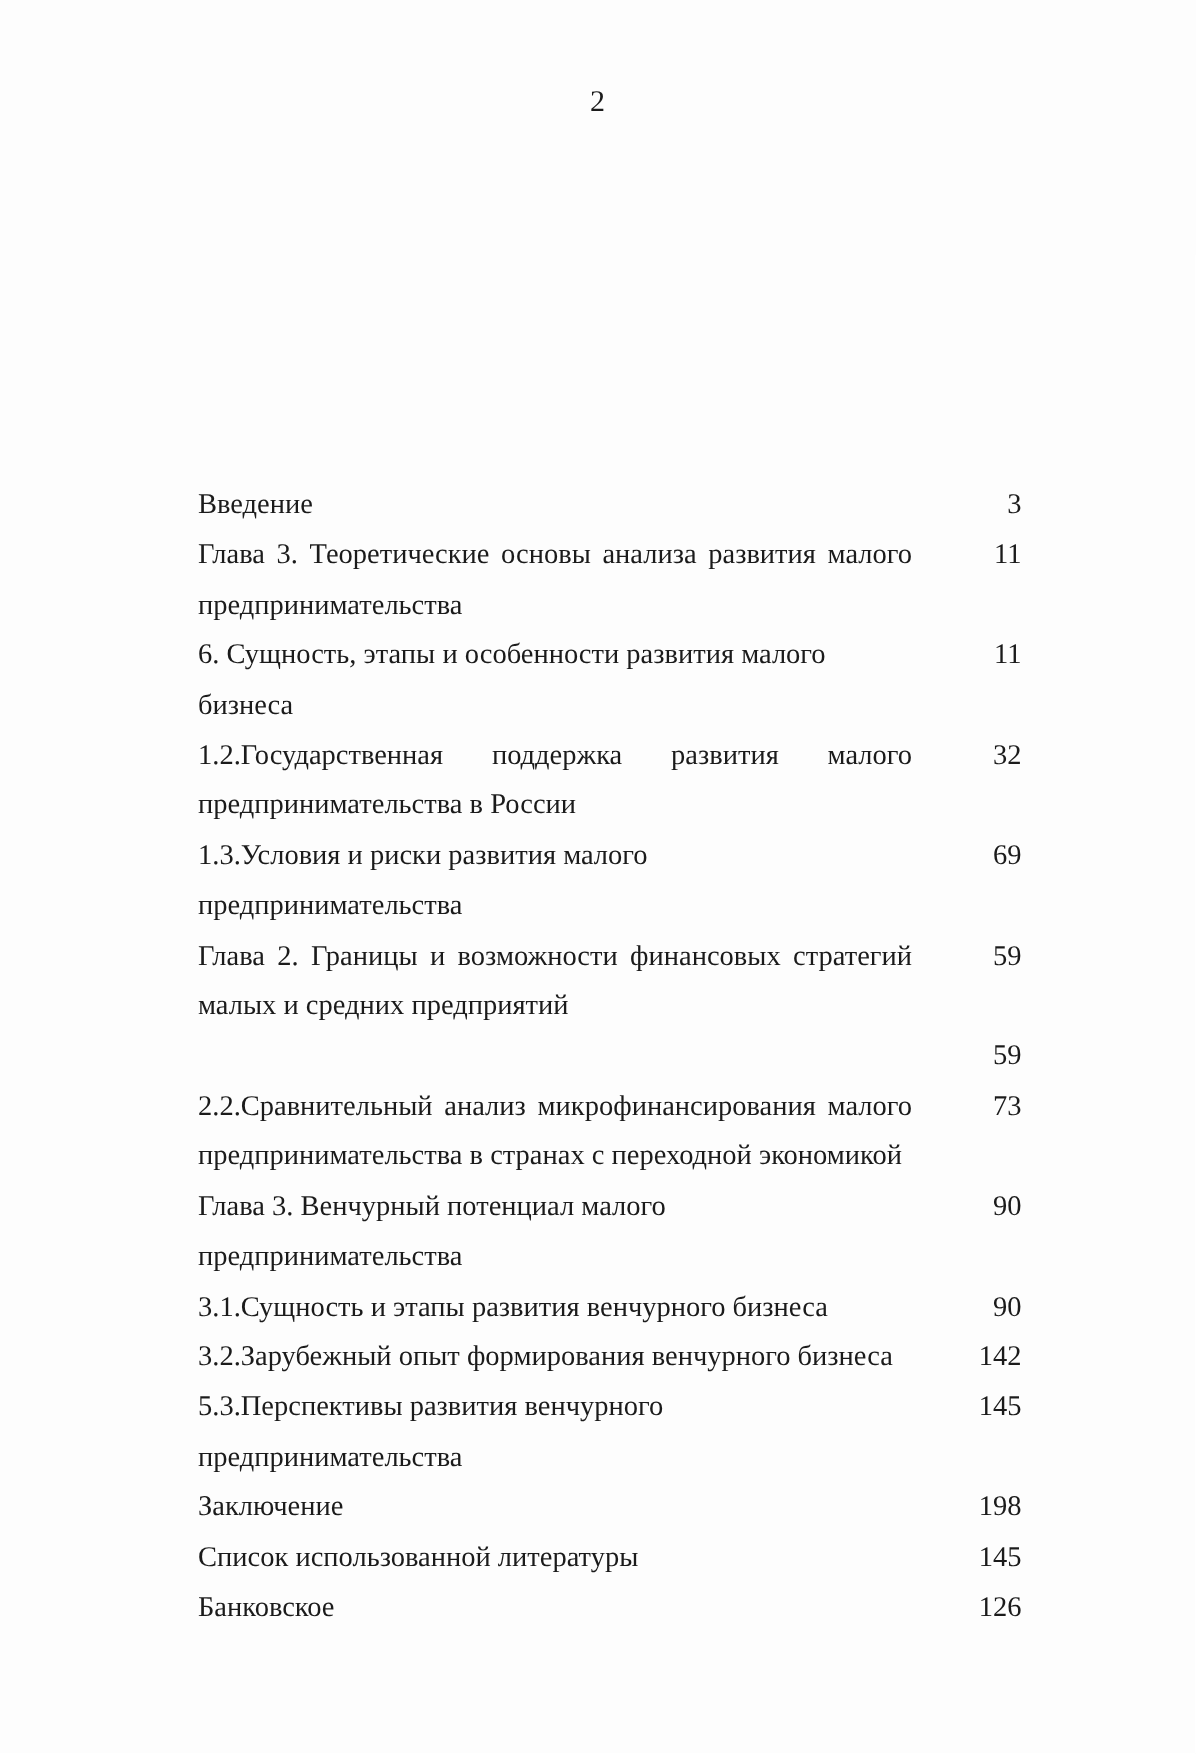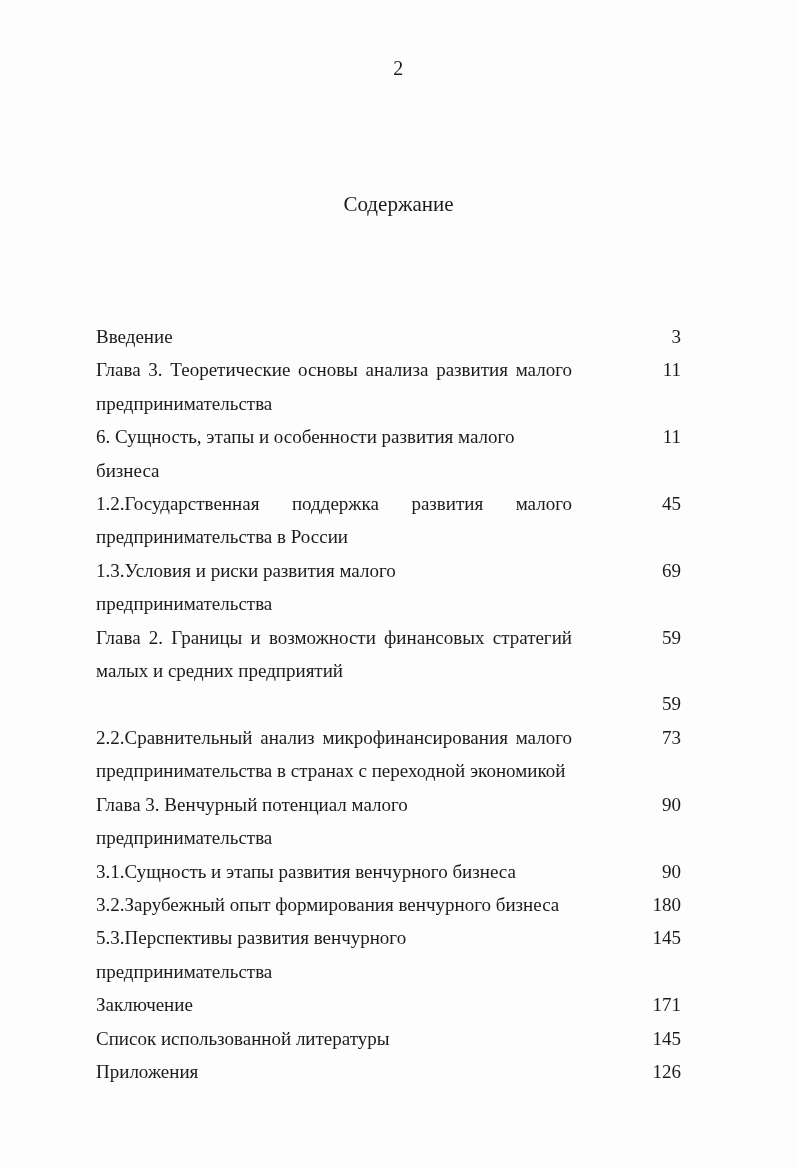--- a/index.html
+++ b/index.html
@@ -35,20 +35,21 @@
   }
   .toc {
     position: absolute;
     left: 96px;
     top: 320px;
     width: 585px;
   }
   .entry {
     display: flex;
     align-items: flex-start;
+    margin-left: 36px;
   }
   .entry .title {
     width: 476px;
     font-size: 19px;
     line-height: 33.4px;
   }
   .entry.justify .title {
     text-align: justify;
   }
   .entry .pagenum {
@@ -58,42 +59,41 @@
     line-height: 33.4px;
   }
 </style>
 </head>
 <body>
 
 <div class="page">
 
   <div class="page-number-top">2</div>
 
-  <div class="toc-heading">Содержание</div>
 
   <div class="toc">
 
     <div class="entry">
       <div class="title">Введение</div>
       <div class="pagenum">3</div>
     </div>
 
     <div class="entry justify">
       <div class="title">Глава 3. Теоретические основы анализа развития малого предпринимательства</div>
       <div class="pagenum">11</div>
     </div>
 
     <div class="entry">
       <div class="title">6. Сущность, этапы и особенности развития малого бизнеса</div>
       <div class="pagenum">11</div>
     </div>
 
     <div class="entry justify">
       <div class="title">1.2.Государственная поддержка развития малого предпринимательства в России</div>
-      <div class="pagenum">45</div>
+      <div class="pagenum">32</div>
     </div>
 
     <div class="entry">
       <div class="title">1.3.Условия и риски развития малого предпринимательства</div>
       <div class="pagenum">69</div>
     </div>
 
     <div class="entry justify">
       <div class="title">Глава 2. Границы и возможности финансовых стратегий малых и средних предприятий</div>
       <div class="pagenum">59</div>
@@ -113,37 +113,37 @@
       <div class="pagenum">90</div>
     </div>
 
     <div class="entry">
       <div class="title">3.1.Сущность и этапы развития венчурного бизнеса</div>
       <div class="pagenum">90</div>
     </div>
 
     <div class="entry">
       <div class="title">3.2.Зарубежный опыт формирования венчурного бизнеса</div>
-      <div class="pagenum">180</div>
+      <div class="pagenum">142</div>
     </div>
 
     <div class="entry">
       <div class="title">5.3.Перспективы развития венчурного предпринимательства</div>
       <div class="pagenum">145</div>
     </div>
 
     <div class="entry">
       <div class="title">Заключение</div>
-      <div class="pagenum">171</div>
+      <div class="pagenum">198</div>
     </div>
 
     <div class="entry">
       <div class="title">Список использованной литературы</div>
       <div class="pagenum">145</div>
     </div>
 
     <div class="entry">
-      <div class="title">Приложения</div>
+      <div class="title">Банковское</div>
       <div class="pagenum">126</div>
     </div>
 
   </div>
 </div>
 
 </body></html>

